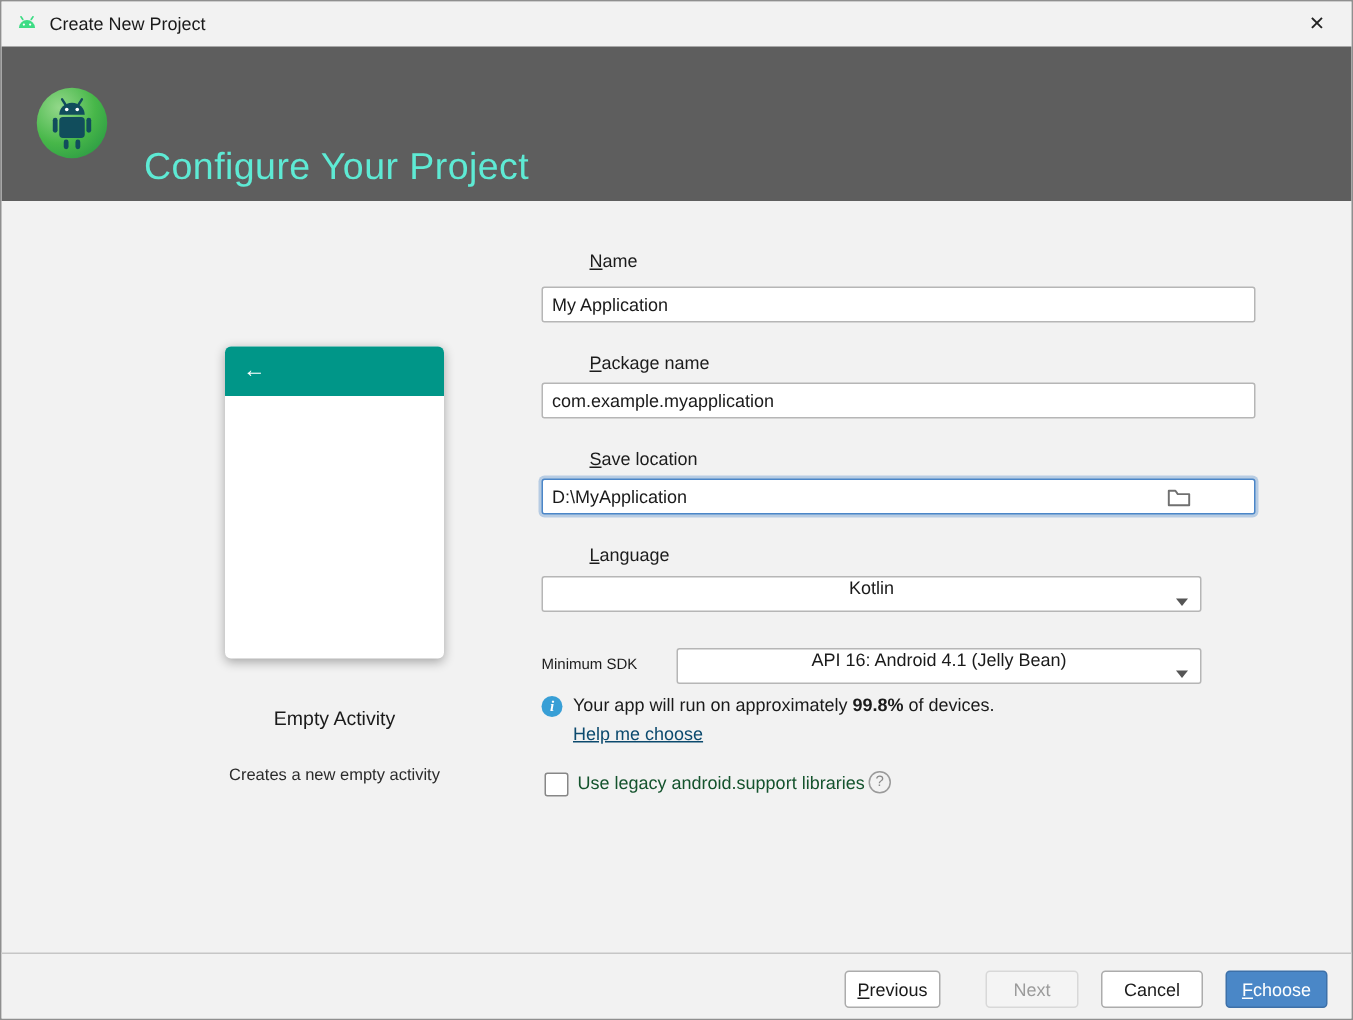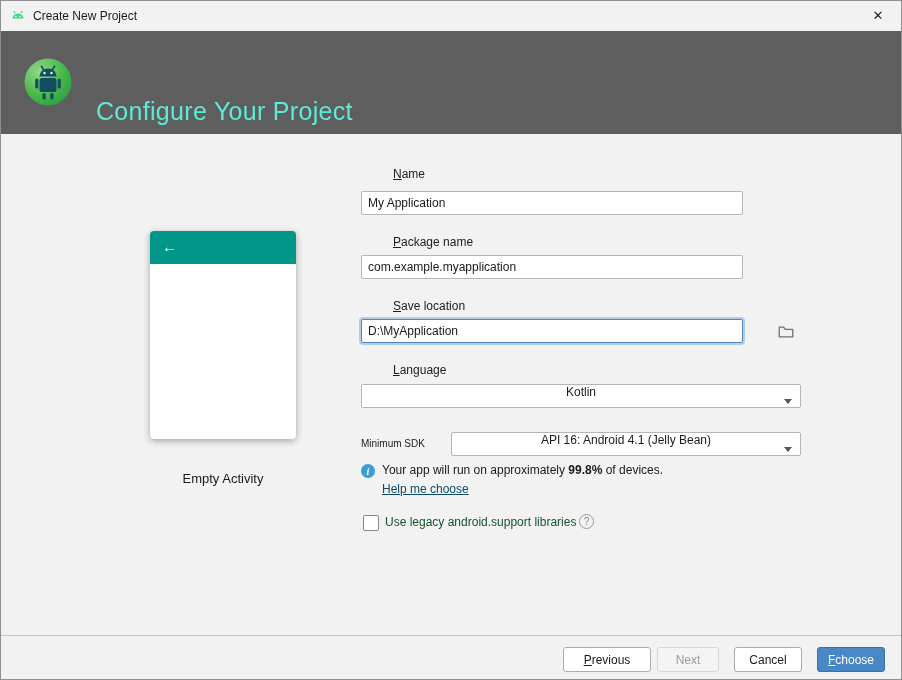--- a/index.html
+++ b/index.html
@@ -20,38 +20,38 @@
   .header-title { position:absolute; left:95px; top:66px; font-size:25px; font-weight:400; color:#5eead4; letter-spacing:0.3px; }
   
   .preview-card { position:absolute; left:149px; top:230px; width:146px; height:208px; background:#ffffff; border-radius:4px; box-shadow:0 2px 7px rgba(0,0,0,0.32); }
   .preview-header { height:33px; background:#009688; border-radius:4px 4px 0 0; }
   .back-arrow { position:absolute; left:12px; top:7px; font-size:15px; color:#ffffff; }
   .template-name { position:absolute; left:149px; top:470px; width:146px; text-align:center; font-size:13px; color:#1a1a1a; }
   .template-desc { position:absolute; left:99px; top:510px; width:246px; text-align:center; font-size:11px; color:#2b2b2b; }
   
   .fld-label { position:absolute; left:360px; font-size:12px; color:#1c1c1c;margin-left:32px; }
   .mn { text-decoration:underline; }
-  .txt { position:absolute; left:360px; width:382px; height:24px; box-sizing:border-box; border:1px solid #b6b6b6; border-radius:2px; background:#fff; font-family:inherit; font-size:12px; padding:0 6px; color:#1a1a1a; outline:none; }
+  .txt { position:absolute; left:360px; width:476px; height:24px; box-sizing:border-box; border:1px solid #b6b6b6; border-radius:2px; background:#fff; font-family:inherit; font-size:12px; padding:0 6px; color:#1a1a1a; outline:none; }
   .txt.focused { border:1px solid #4b86c8; box-shadow:0 0 0 2px rgba(75,134,200,0.35); }
   .folder-btn { position:absolute; left:777px; top:323px; width:18px; height:15px; cursor:pointer; display:flex; align-items:center; }
   .combo { position:absolute; height:24px; box-sizing:border-box; border:1px solid #b6b6b6; border-radius:2px; background:#fff; display:flex; align-items:center; padding:0 8px; font-size:12px; color:#1a1a1a; cursor:pointer;flex-direction:column; }
   .combo-lang { left:360px; top:383px; width:440px; }
   .combo-sdk  { left:450px; top:431px; width:350px; }
   .combo-arrow { margin-left:auto; width:0; height:0; border-left:4px solid transparent; border-right:4px solid transparent; border-top:5px solid #555; }
   .minsdk-label { position:absolute; left:360px; top:437px; font-size:10px; color:#1c1c1c; }
   .info-icon { position:absolute; left:360px; top:463px; width:14px; height:14px; border-radius:50%; background:#389fd6; color:#fff; font-size:10px; font-weight:bold; font-style:italic; font-family:"Liberation Serif", serif; display:flex; align-items:center; justify-content:center; }
   .sdk-note { position:absolute; left:381px; top:462px; font-size:12px; color:#1a1a1a; }
   .help-link { position:absolute; left:381px; top:481px; font-size:12px; color:#0c4a6e; text-decoration:underline; cursor:pointer; }
   .checkbox { position:absolute; left:362px; top:514px; width:14px; height:14px; background:#fff; border:1px solid #878787; border-radius:2px; cursor:pointer; }
   .cb-label { position:absolute; left:384px; top:514px; font-size:12px; color:#14532d; }
   .help-icon { position:absolute; left:578px; top:513px; width:15px; height:15px; box-sizing:border-box; border-radius:50%; border:1px solid #9a9a9a; color:#8a8a8a; font-size:10px; display:flex; align-items:center; justify-content:center; cursor:pointer; background:#f2f2f2; }
   
   .footer { position:absolute; left:0; top:634px; width:100%; height:46px; box-sizing:border-box; border-top:1px solid #c6c6c6; background:#f2f2f2; }
   .btn { position:absolute; top:11px; height:25px; box-sizing:border-box; border:1px solid #acacac; border-radius:3px; background:#fff; font-family:inherit; font-size:12px; color:#1a1a1a; cursor:pointer; }
-  .btn-previous { left:562px; width:88px; }
+  .btn-previous { left:562px; width:64px; }
   .btn-next { left:656px; width:62px; color:#9b9b9b; border-color:#d8d8d8; background:#f4f4f4; cursor:default; }
   .btn-cancel { left:733px; width:68px; }
   .btn-finish { left:816px; width:68px; background:#4a87c7; border-color:#3d70a8; color:#fff; }
 </style>
 </head>
 <body>
 
 <div class="window">
 
   <div class="titlebar">
@@ -97,20 +97,21 @@
     </span>
     <span class="header-title">Configure Your Project</span>
   </div>
 
   <div class="preview-card">
     <div class="preview-header">
       <span class="back-arrow">←</span>
     </div>
   </div>
   <div class="template-name">Empty Activity</div>
+  <div class="template-desc">Creates a new empty activity</div>
 
   <label class="fld-label" style="top:166px"><span class="mn">N</span><span>ame</span></label>
   <input class="txt" style="top: 190px;" value="My Application">
 
   <label class="fld-label" style="top:234px"><span class="mn">P</span><span>ackage name</span></label>
   <input class="txt" style="top: 254px;" value="com.example.myapplication">
 
   <label class="fld-label" style="top:298px"><span class="mn">S</span><span>ave location</span></label>
   <input class="txt focused" style="top: 318px;" value="D:\MyApplication">
   <span class="folder-btn">

